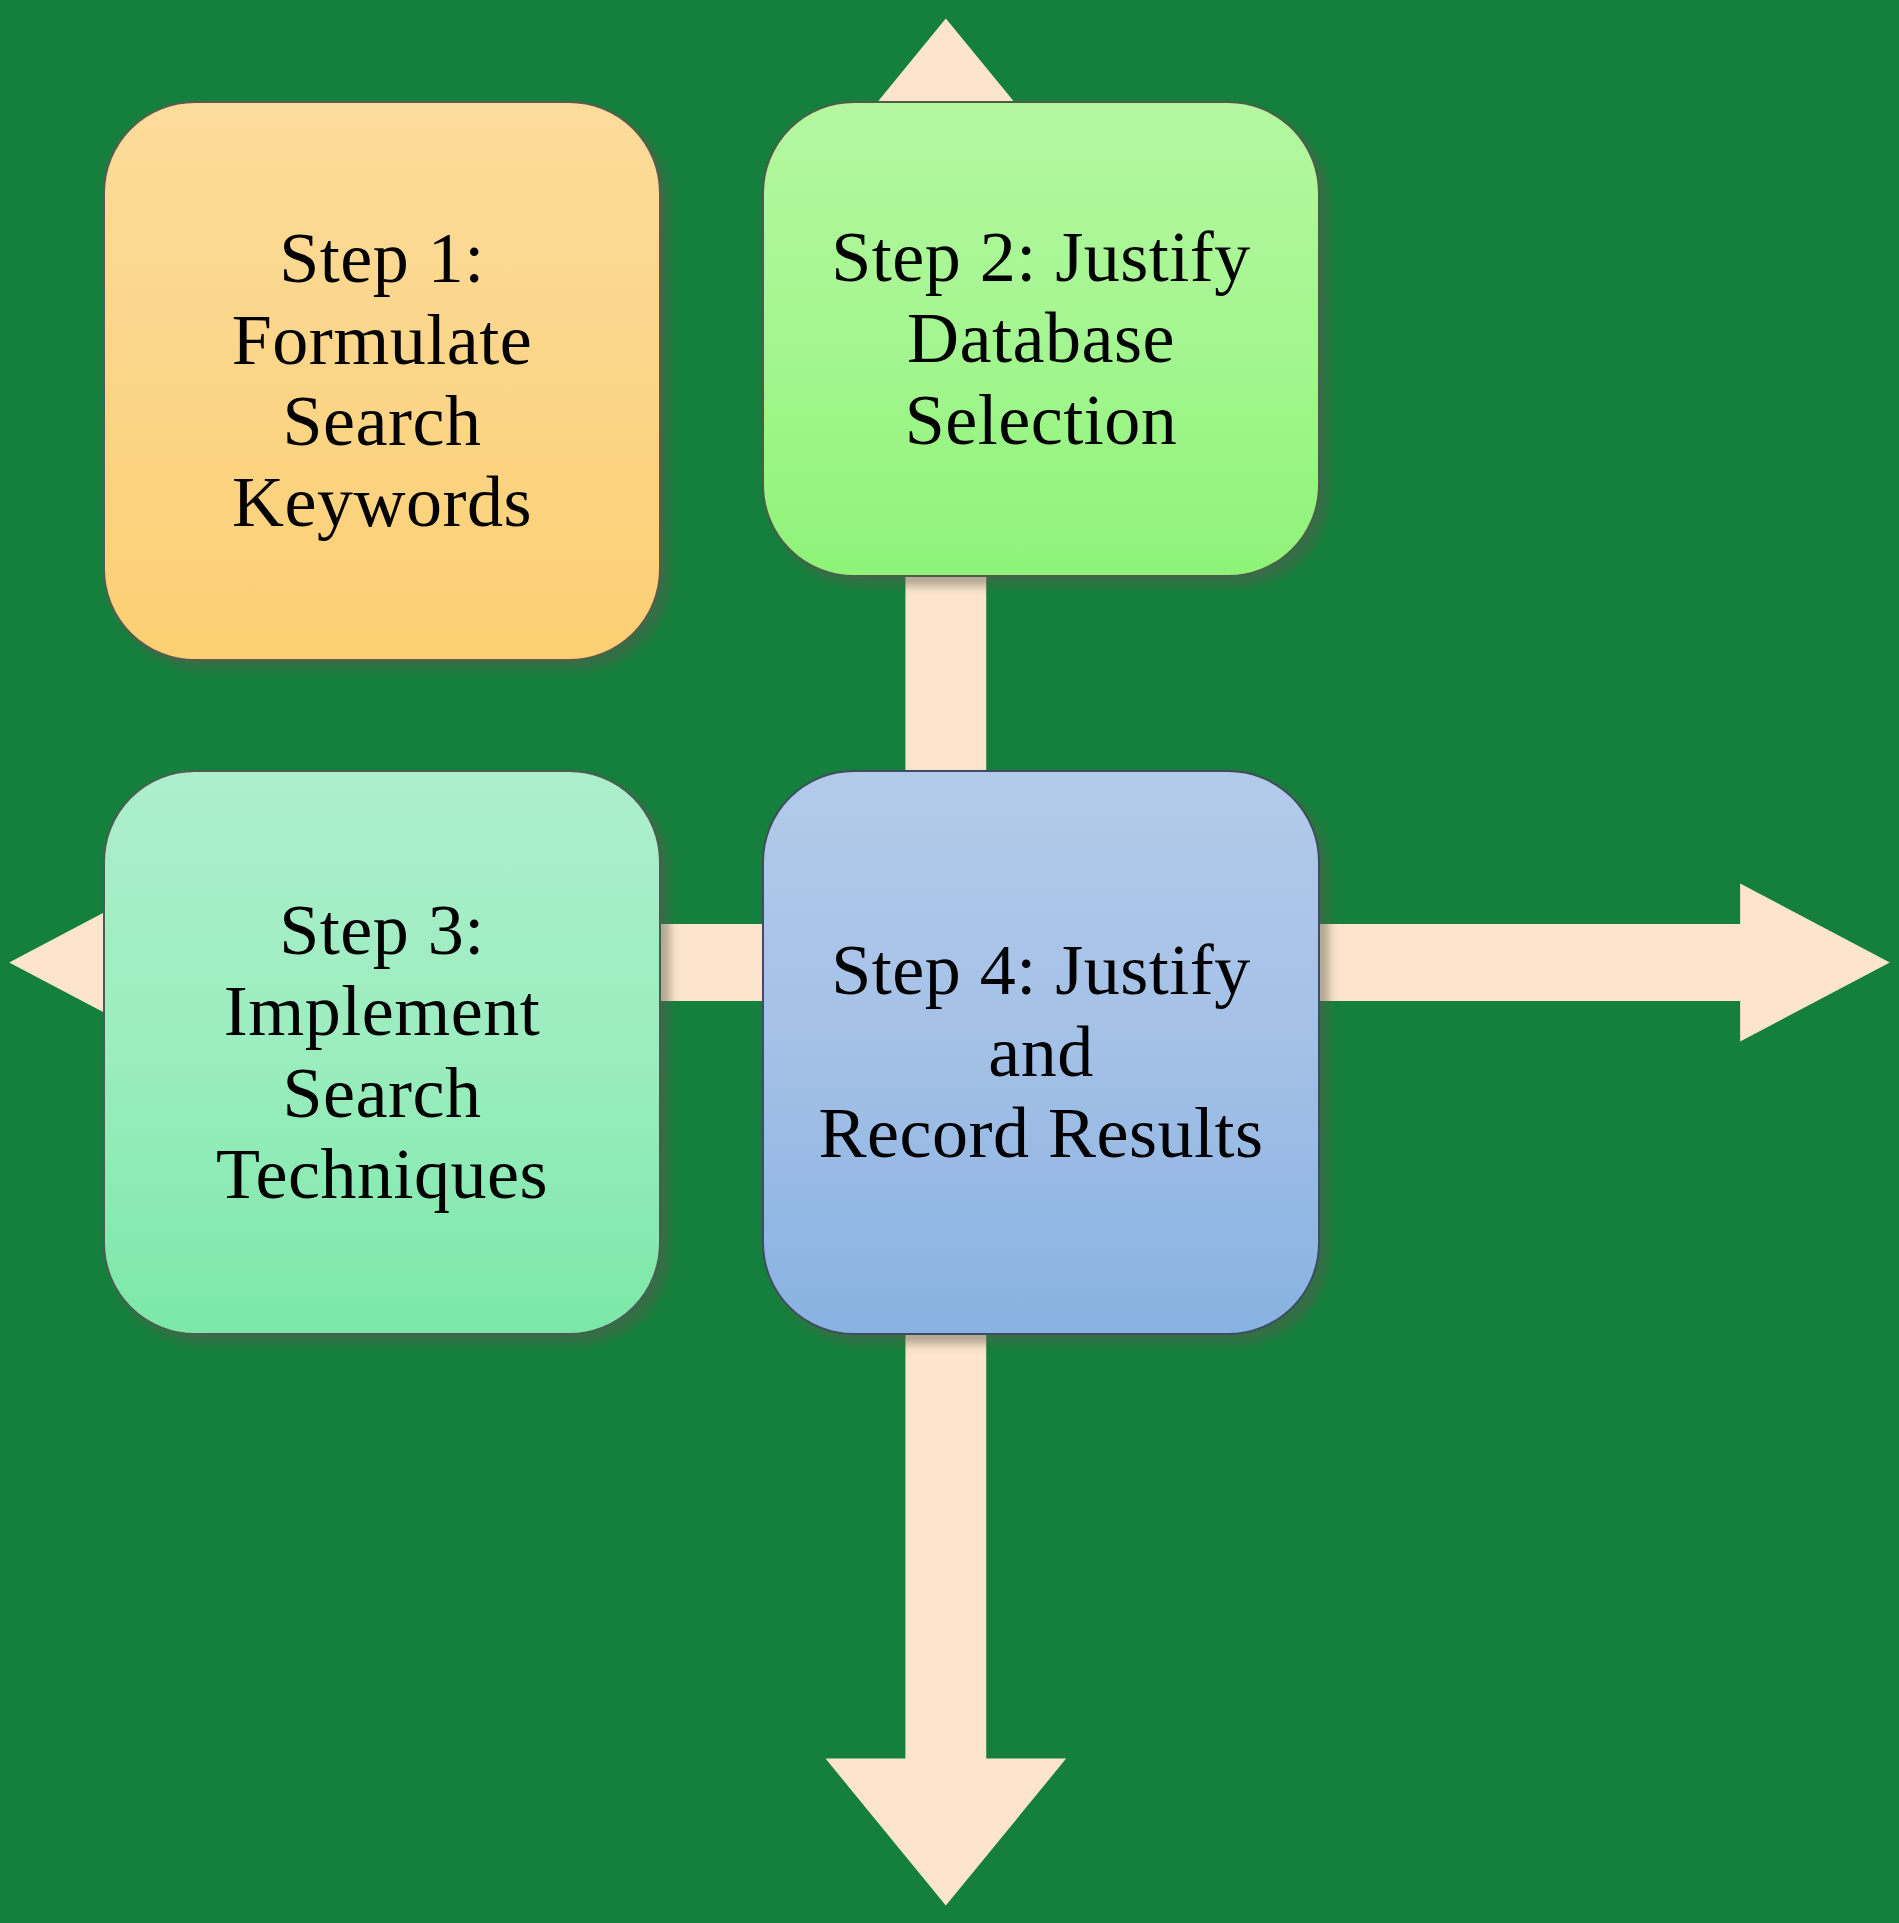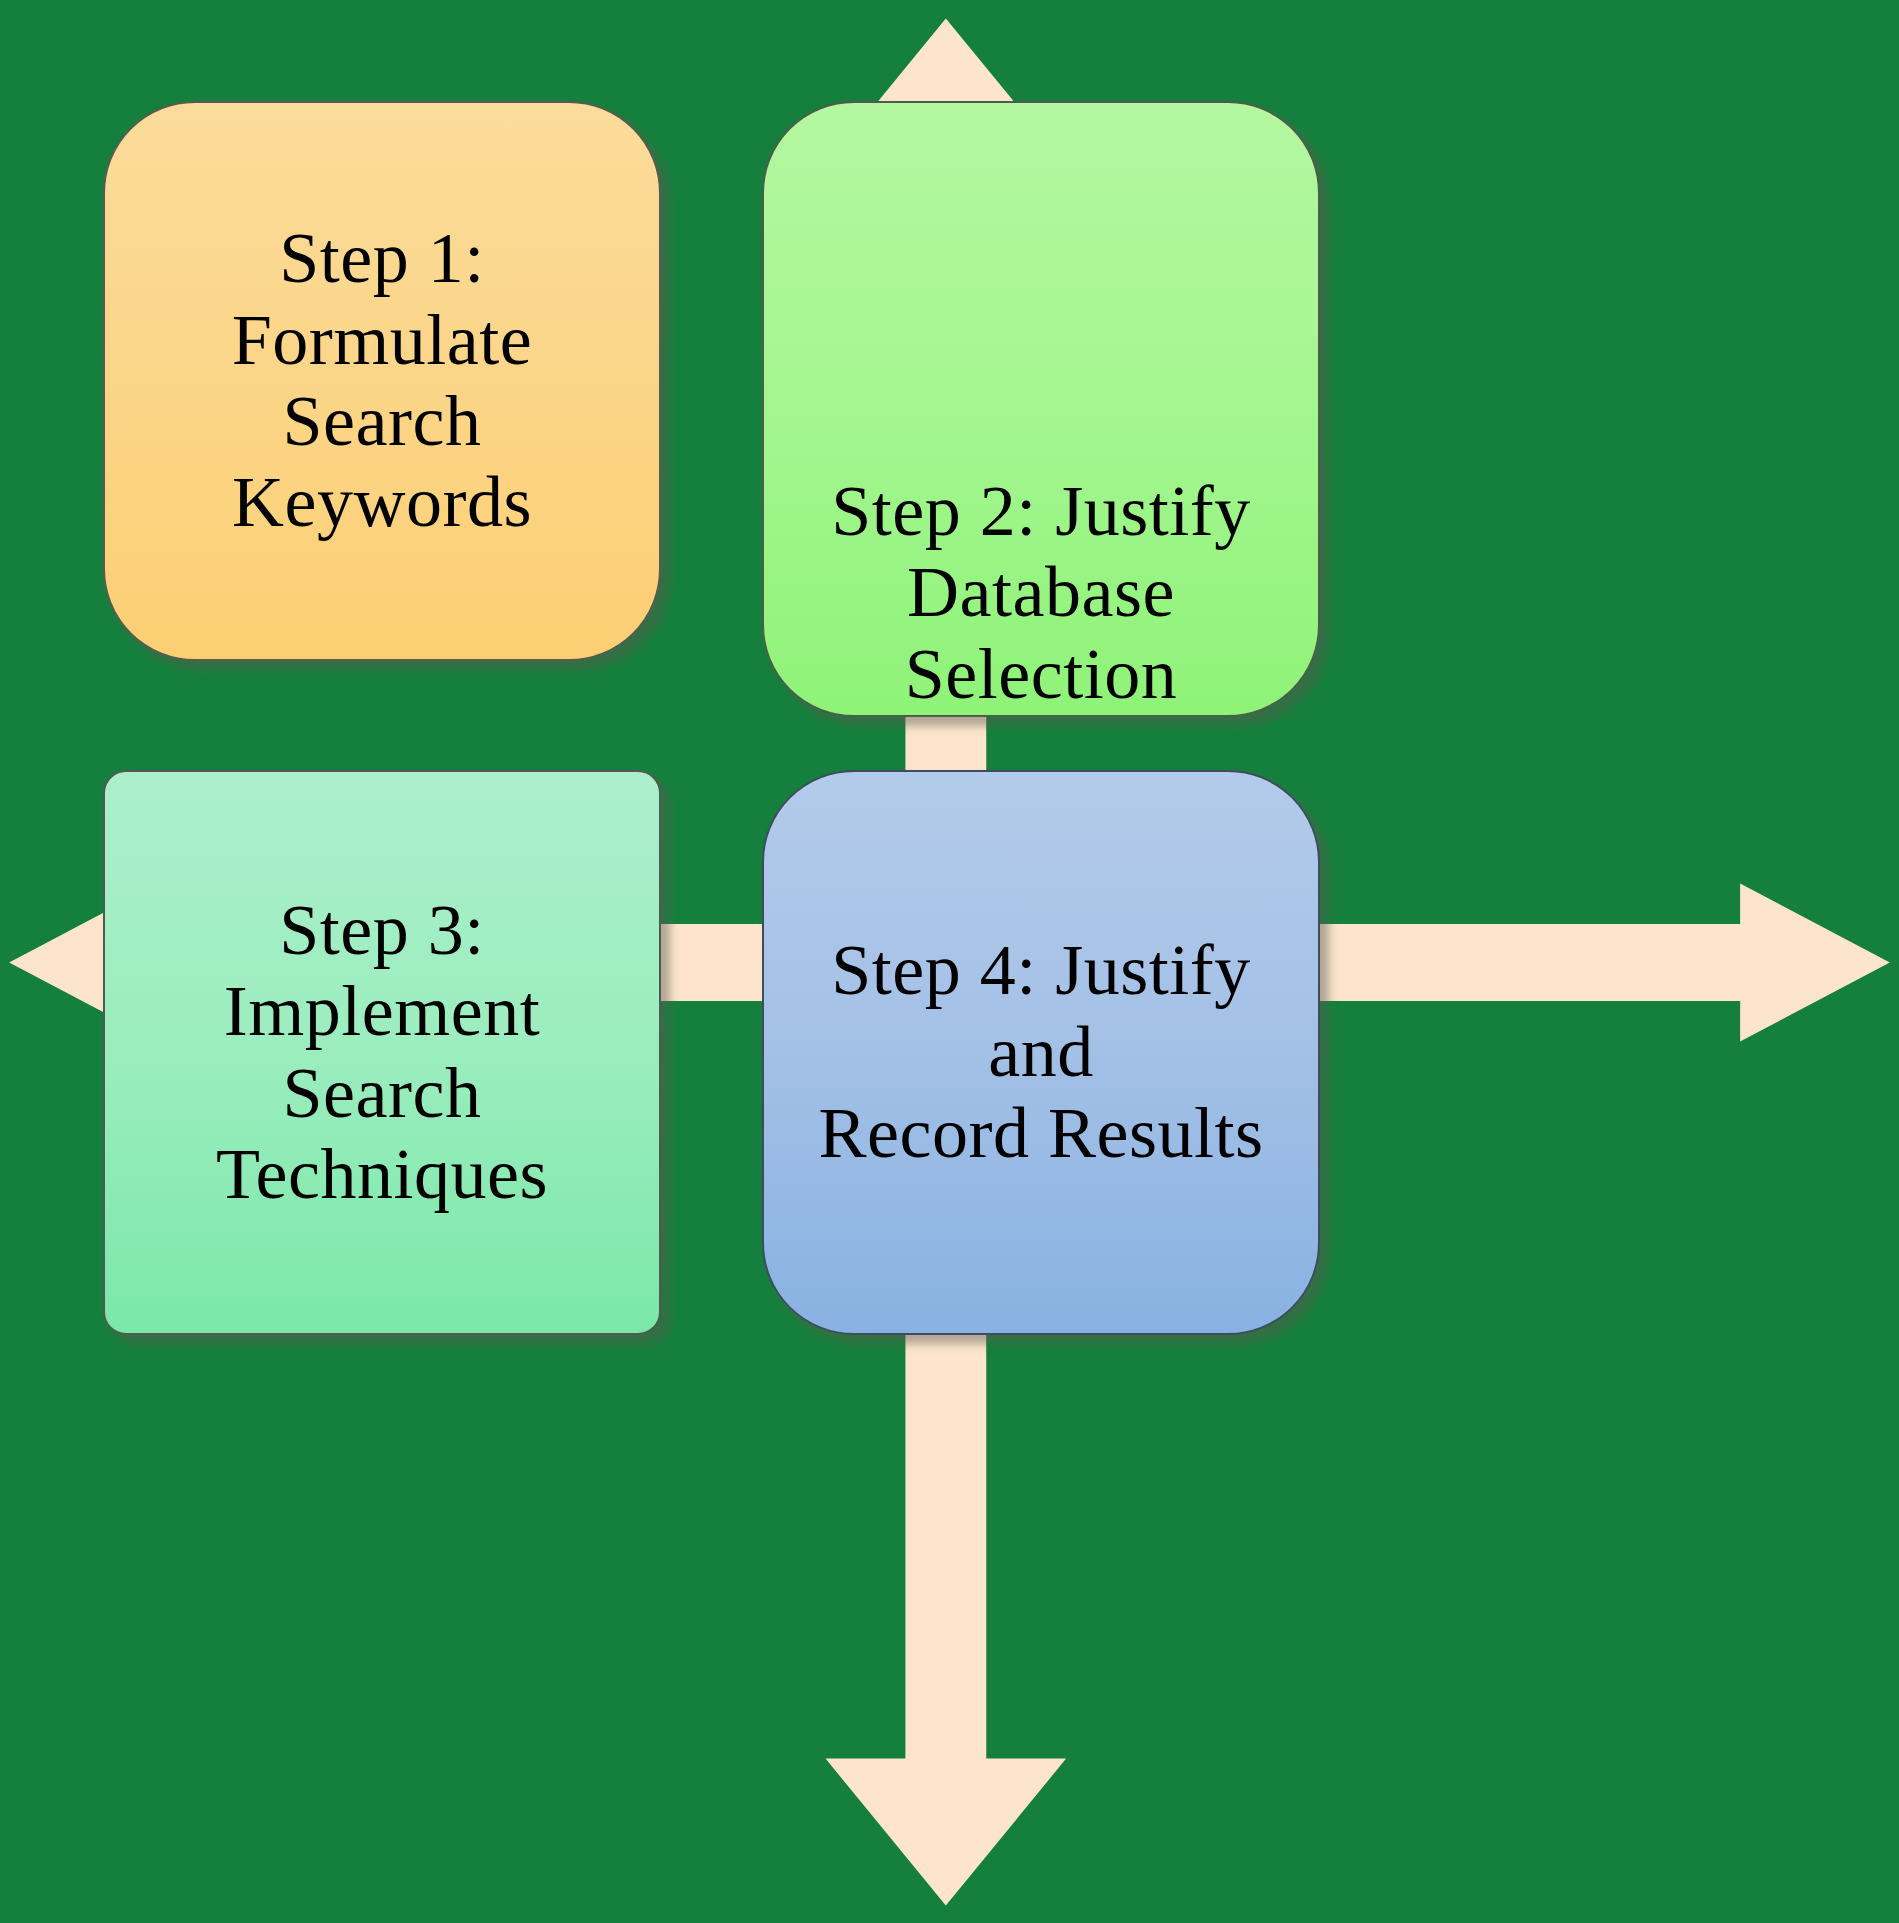--- a/index.html
+++ b/index.html
@@ -46,32 +46,30 @@
   
   #box-step-1 {
     left: 103px;  top: 101px;
     width: 558px; height: 560px;
     background: linear-gradient(to bottom, #FCDC9B 0%, #FBD68A 45%, #FCCF73 100%);
     border-color: #5a5a50;
   }
   
   #box-step-2 {
     left: 762px;  top: 101px;
-    width: 558px; height: 616px;
+    width: 558px; height: 476px;
     background: linear-gradient(to bottom, #B4F7A0 0%, #A4F690 50%, #8FF378 100%);
     border-color: #4e5c4a;
-    align-items: flex-end;
   }
   
   #box-step-3 {
     left: 103px;  top: 770px;
     width: 558px; height: 565px;
     background: linear-gradient(to bottom, #ACEFCD 0%, #9BEDBE 50%, #7BE8A8 100%);
     border-color: #4d5c52;
-    border-radius: 23px;
   }
   
   #box-step-4 {
     left: 762px;  top: 770px;
     width: 558px; height: 565px;
     background: linear-gradient(to bottom, #B3CBEA 0%, #A3C0E6 50%, #88B2E2 100%);
     border-color: #3f4c5e;
   }
 </style>
 </head>

